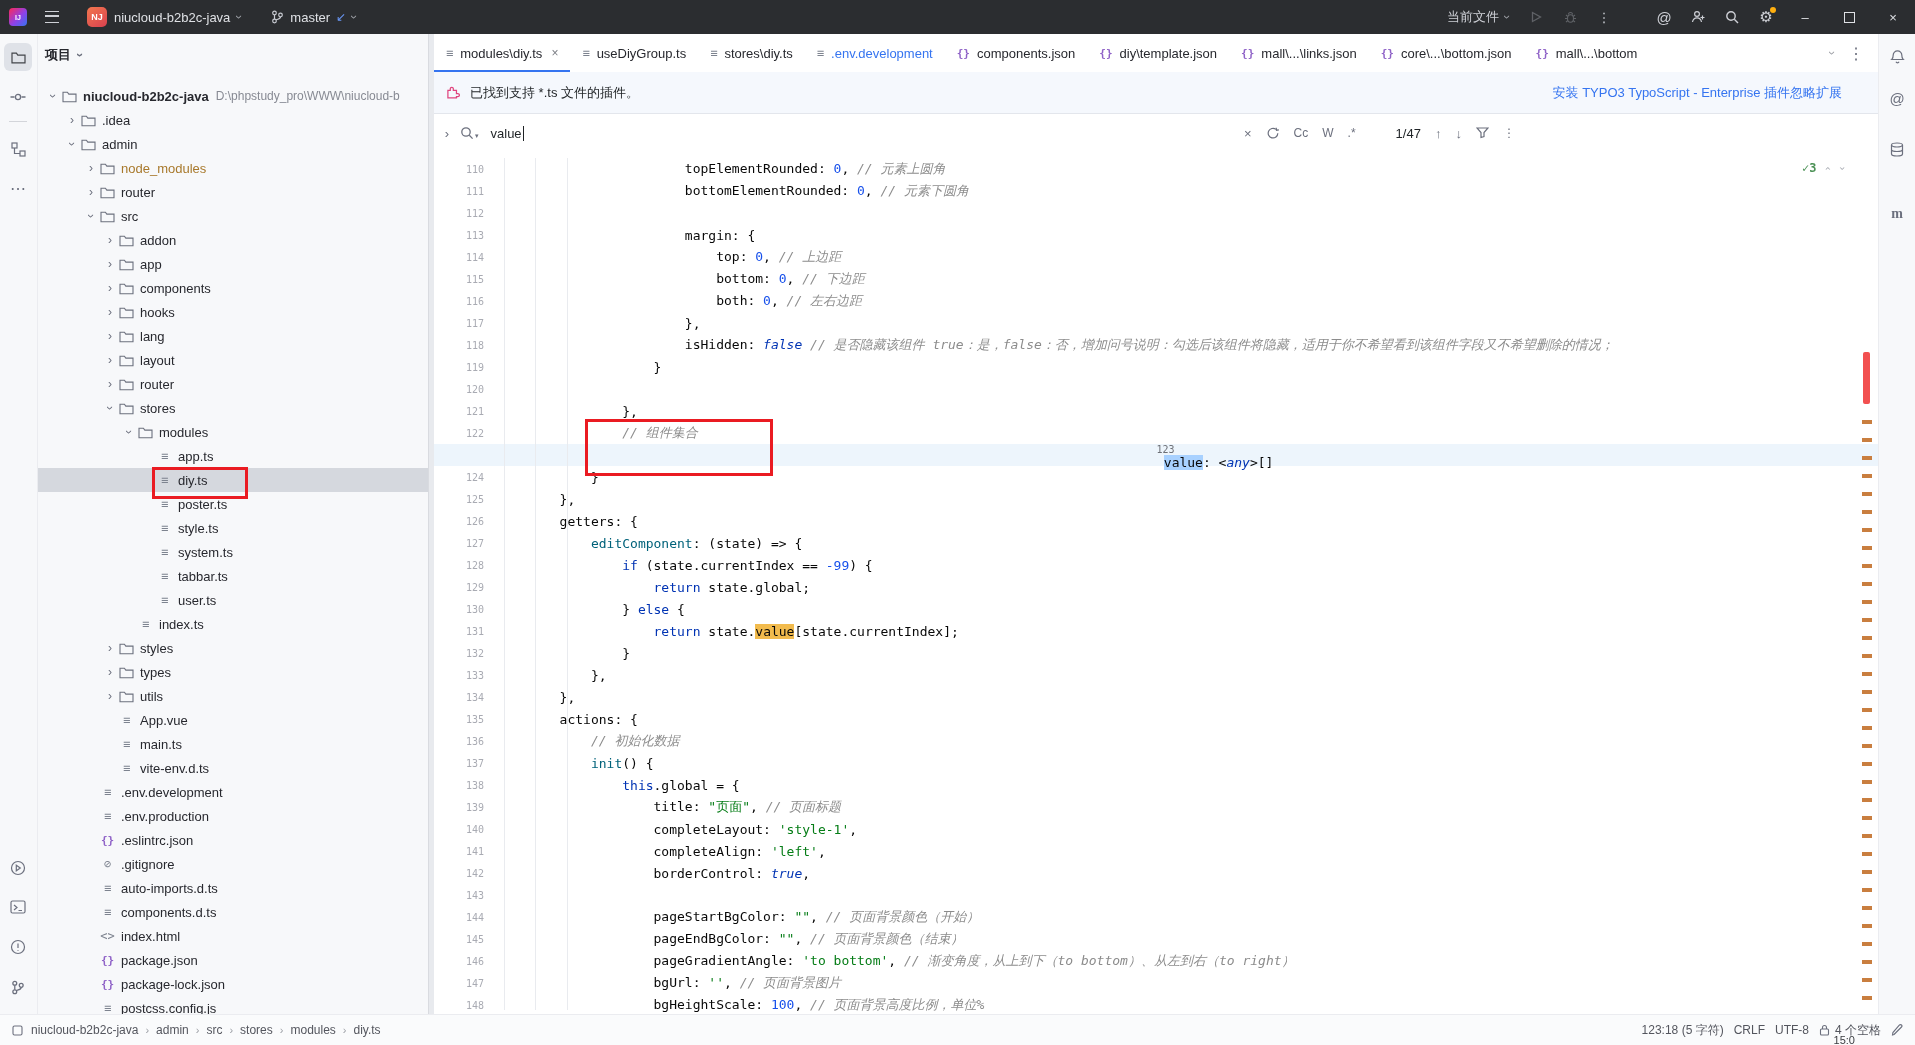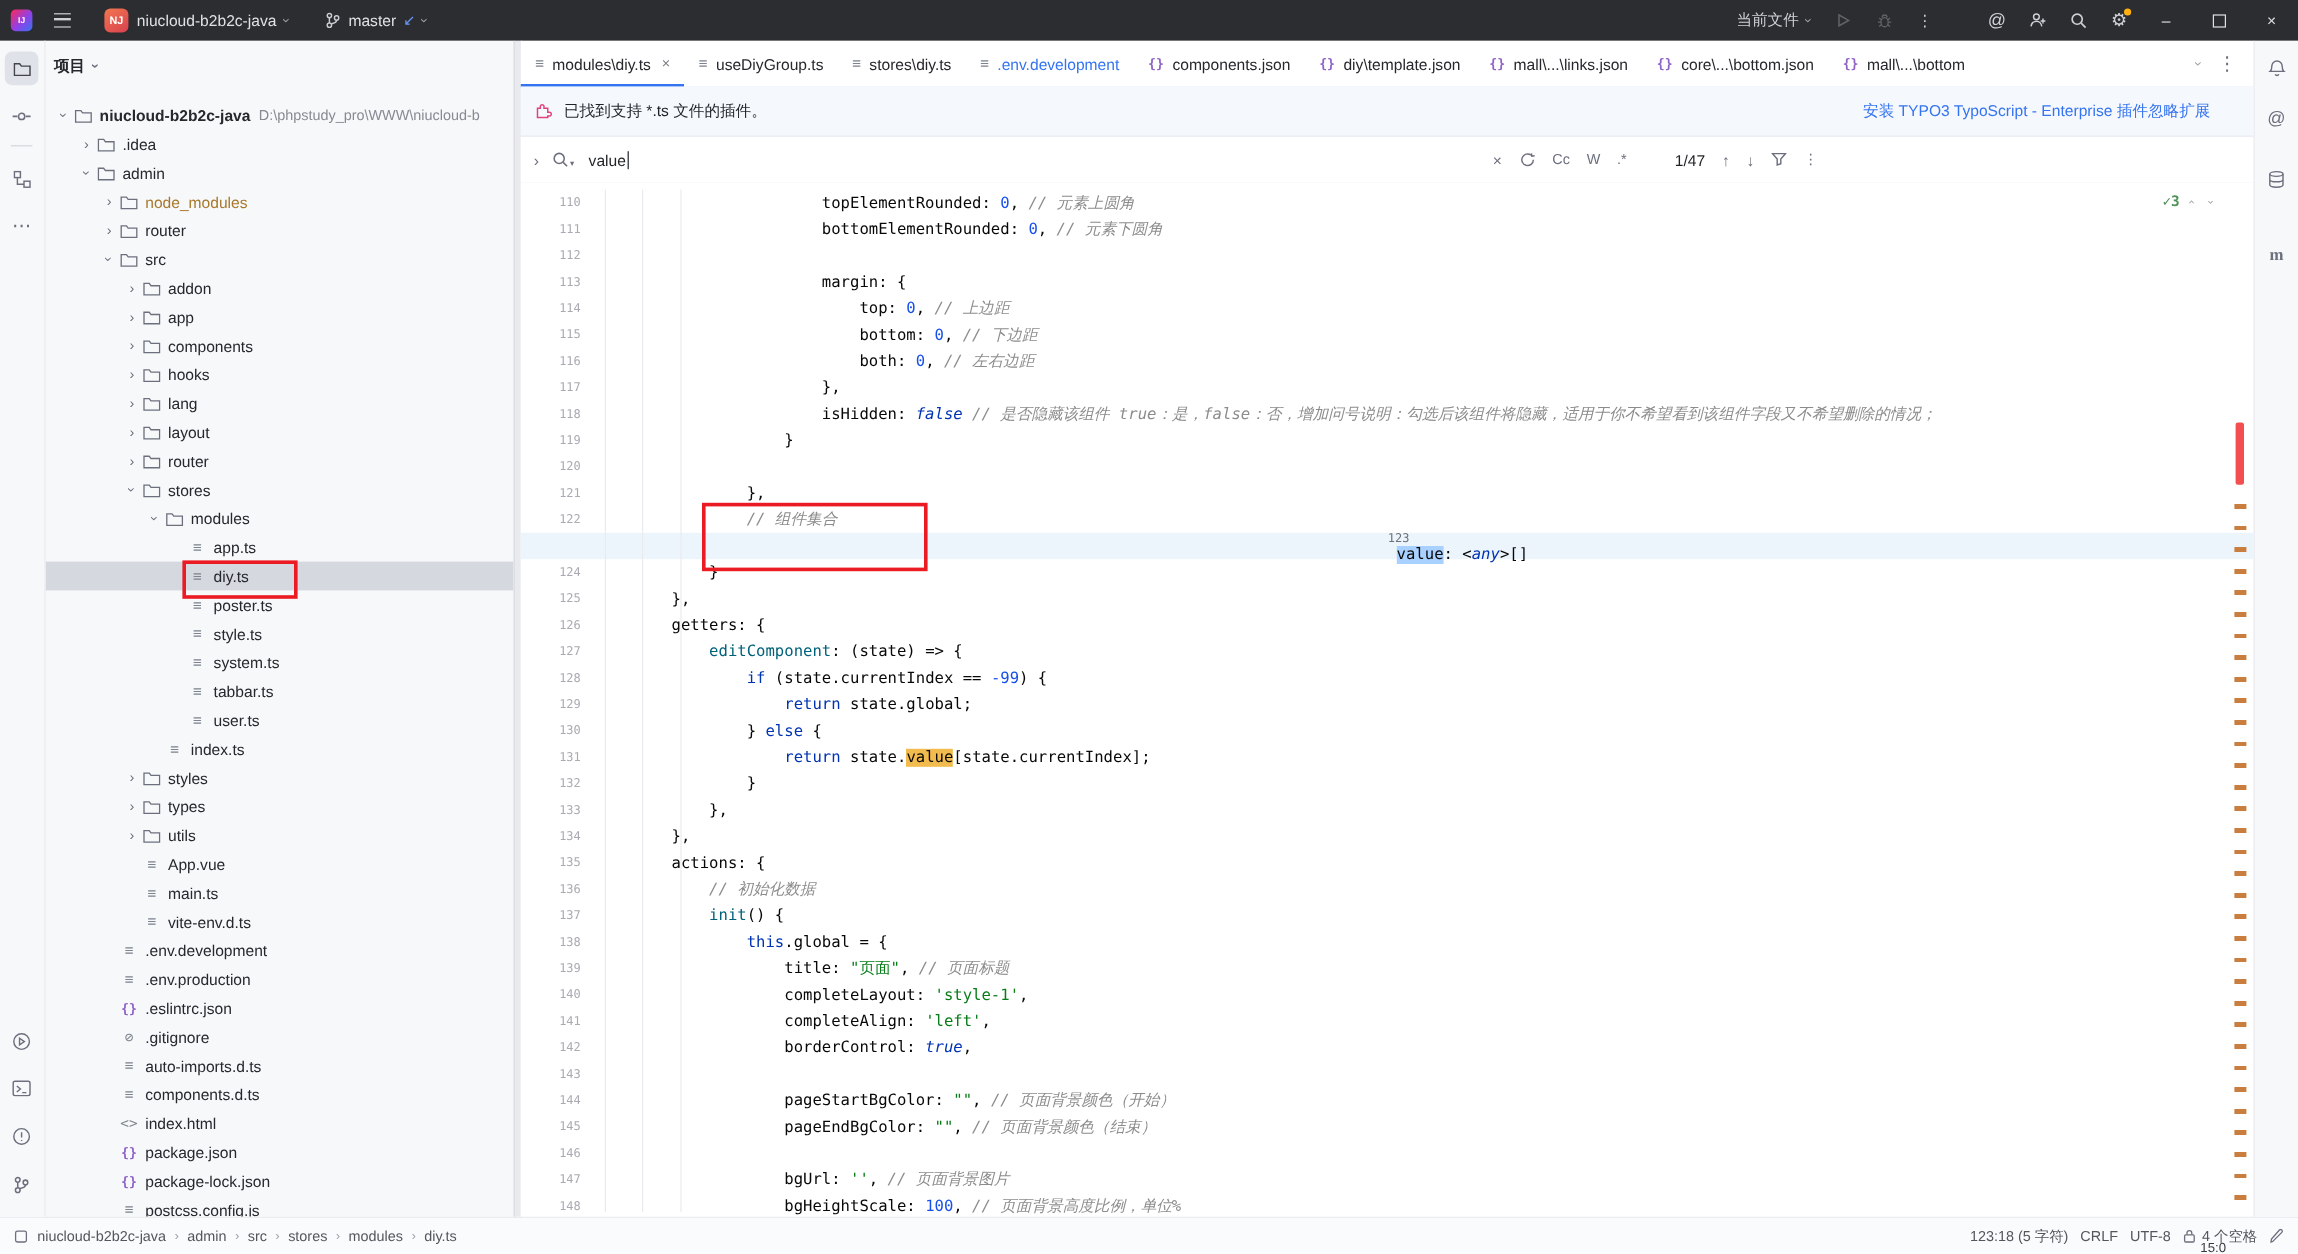--- a/index.html
+++ b/index.html
@@ -804,20 +804,21 @@
           <div class="crow">
             <span class="ln">144</span>
             <span class="toks"><span class="t-p">                    pageStartBgColor: </span><span class="t-s">""</span><span class="t-p">, </span><span class="t-c">// 页面背景颜色（开始）</span></span>
           </div>
           <div class="crow">
             <span class="ln">145</span>
             <span class="toks"><span class="t-p">                    pageEndBgColor: </span><span class="t-s">""</span><span class="t-p">, </span><span class="t-c">// 页面背景颜色（结束）</span></span>
           </div>
           <div class="crow">
             <span class="ln">146</span>
+            <span class="toks"><span class="t-p">                    pageGradientAngle: </span><span class="t-s">'to bottom'</span><span class="t-p">, </span><span class="t-c">// 渐变角度，从上到下（to bottom）、从左到右（to right）</span></span>
           </div>
           <div class="crow">
             <span class="ln">147</span>
             <span class="toks"><span class="t-p">                    bgUrl: </span><span class="t-s">''</span><span class="t-p">, </span><span class="t-c">// 页面背景图片</span></span>
           </div>
           <div class="crow">
             <span class="ln">148</span>
             <span class="toks"><span class="t-p">                    bgHeightScale: </span><span class="t-n">100</span><span class="t-p">, </span><span class="t-c">// 页面背景高度比例，单位%</span></span>
           </div>
         </div>

